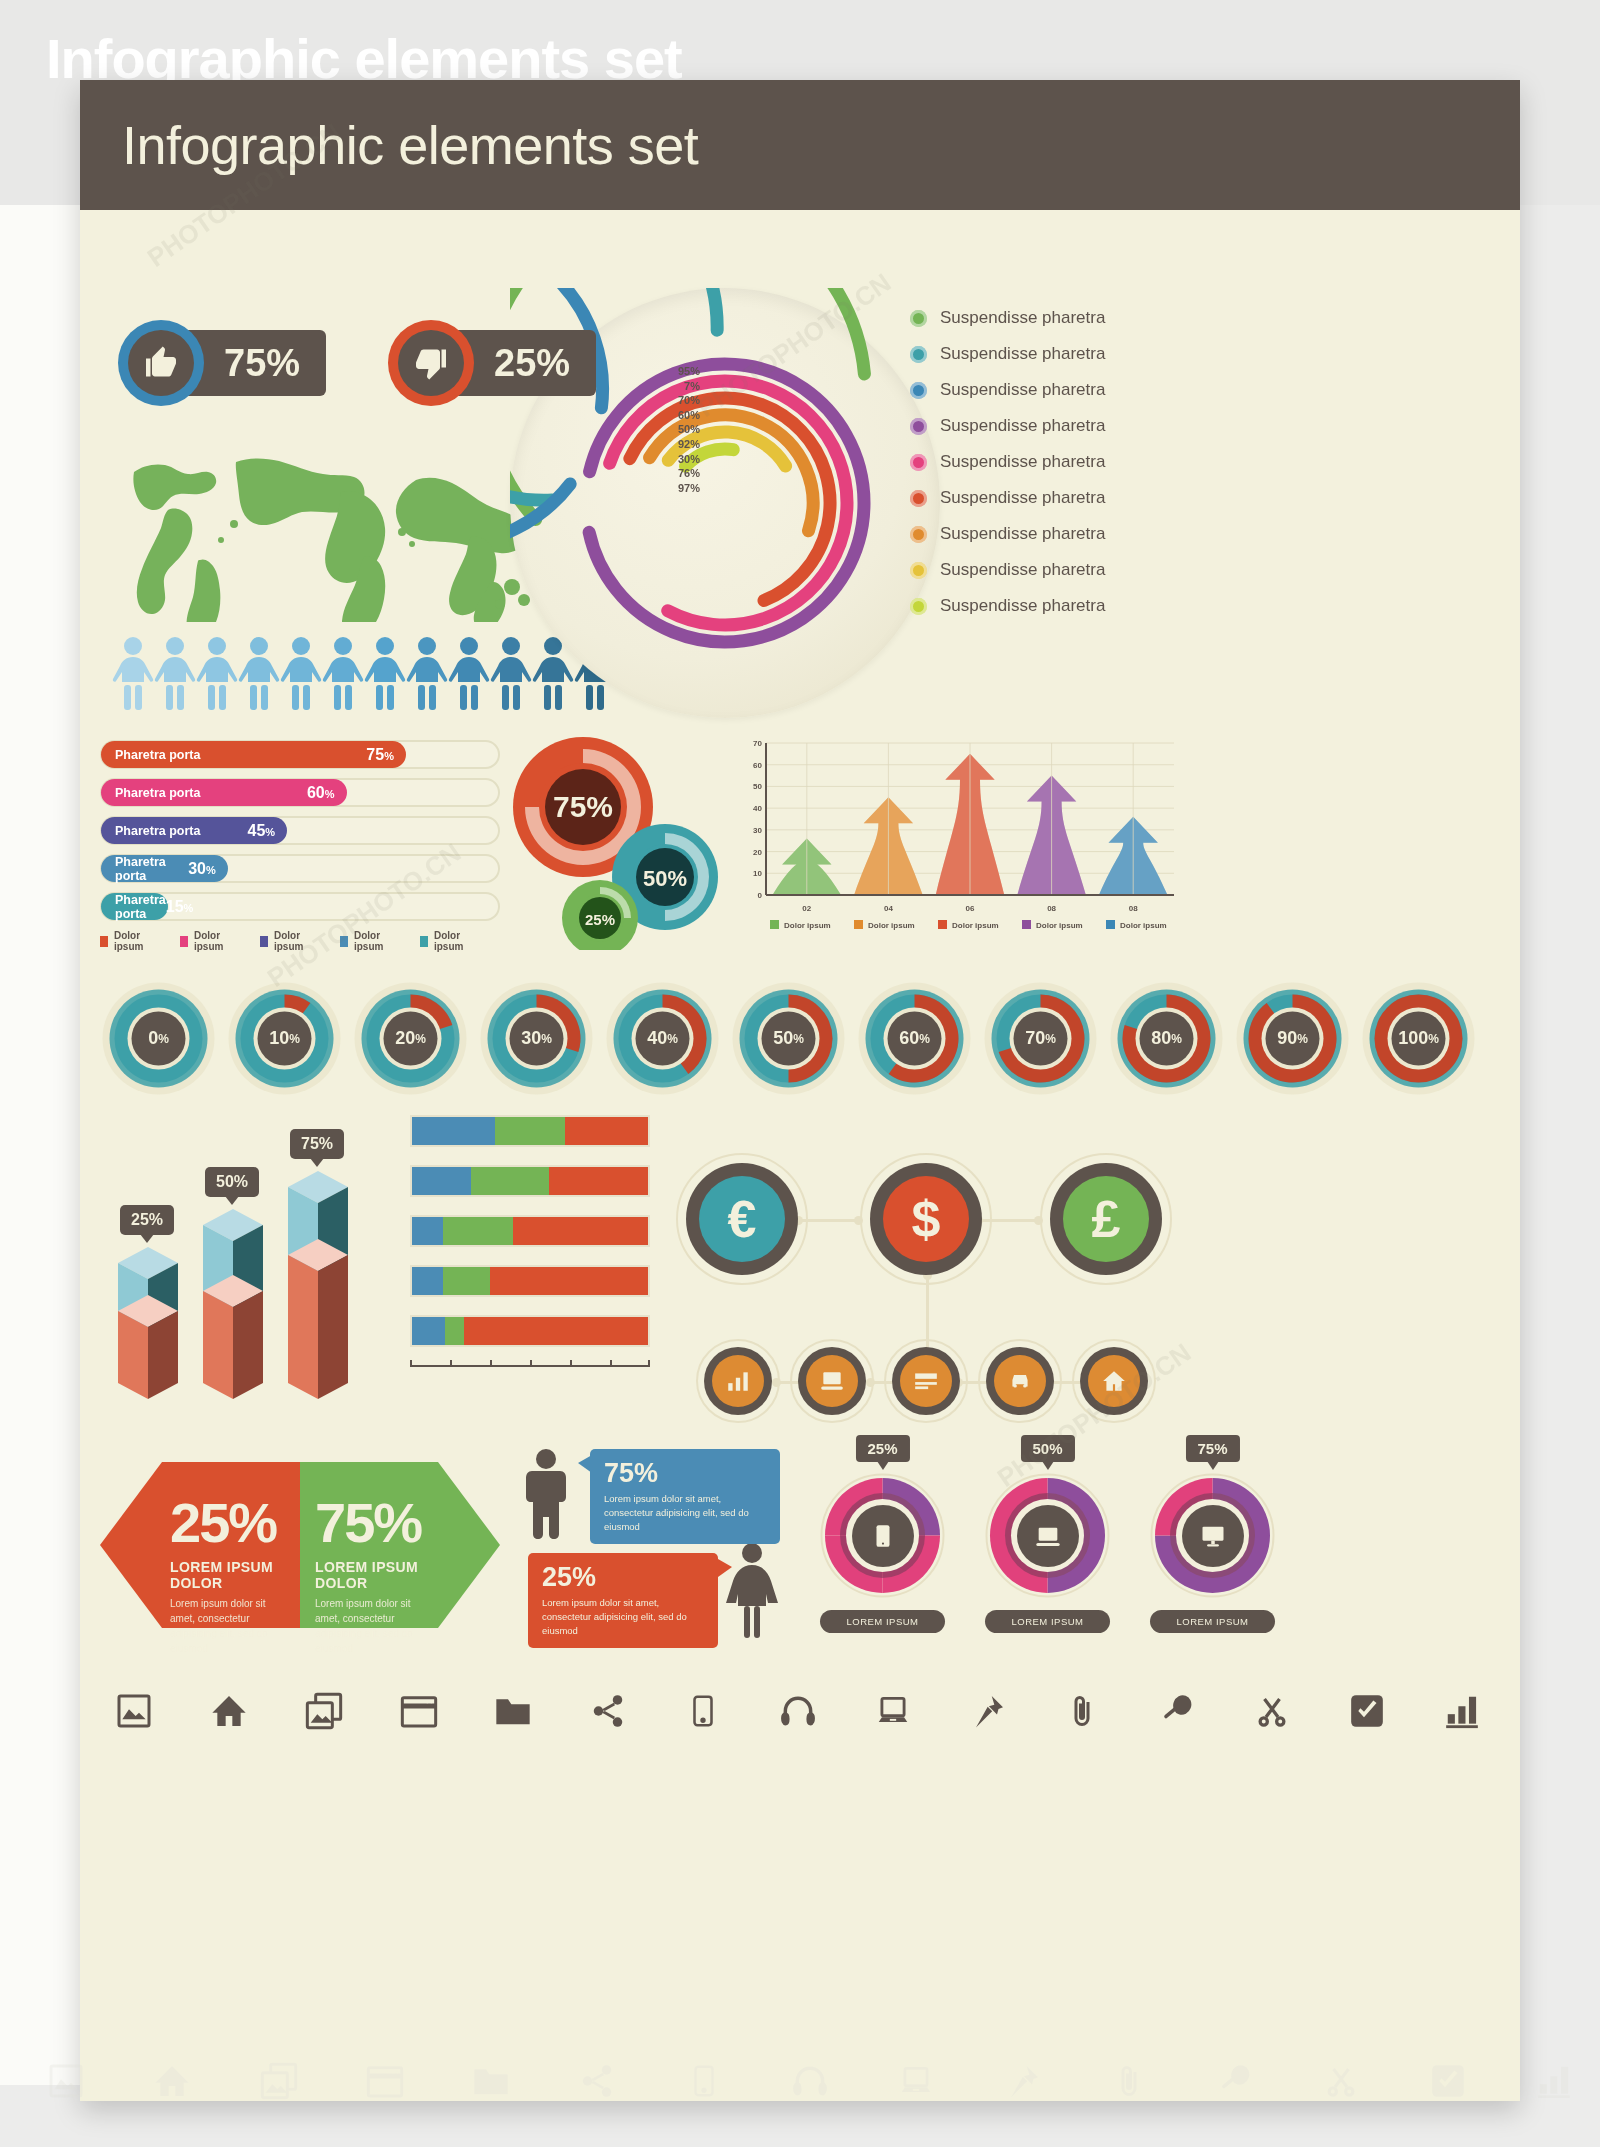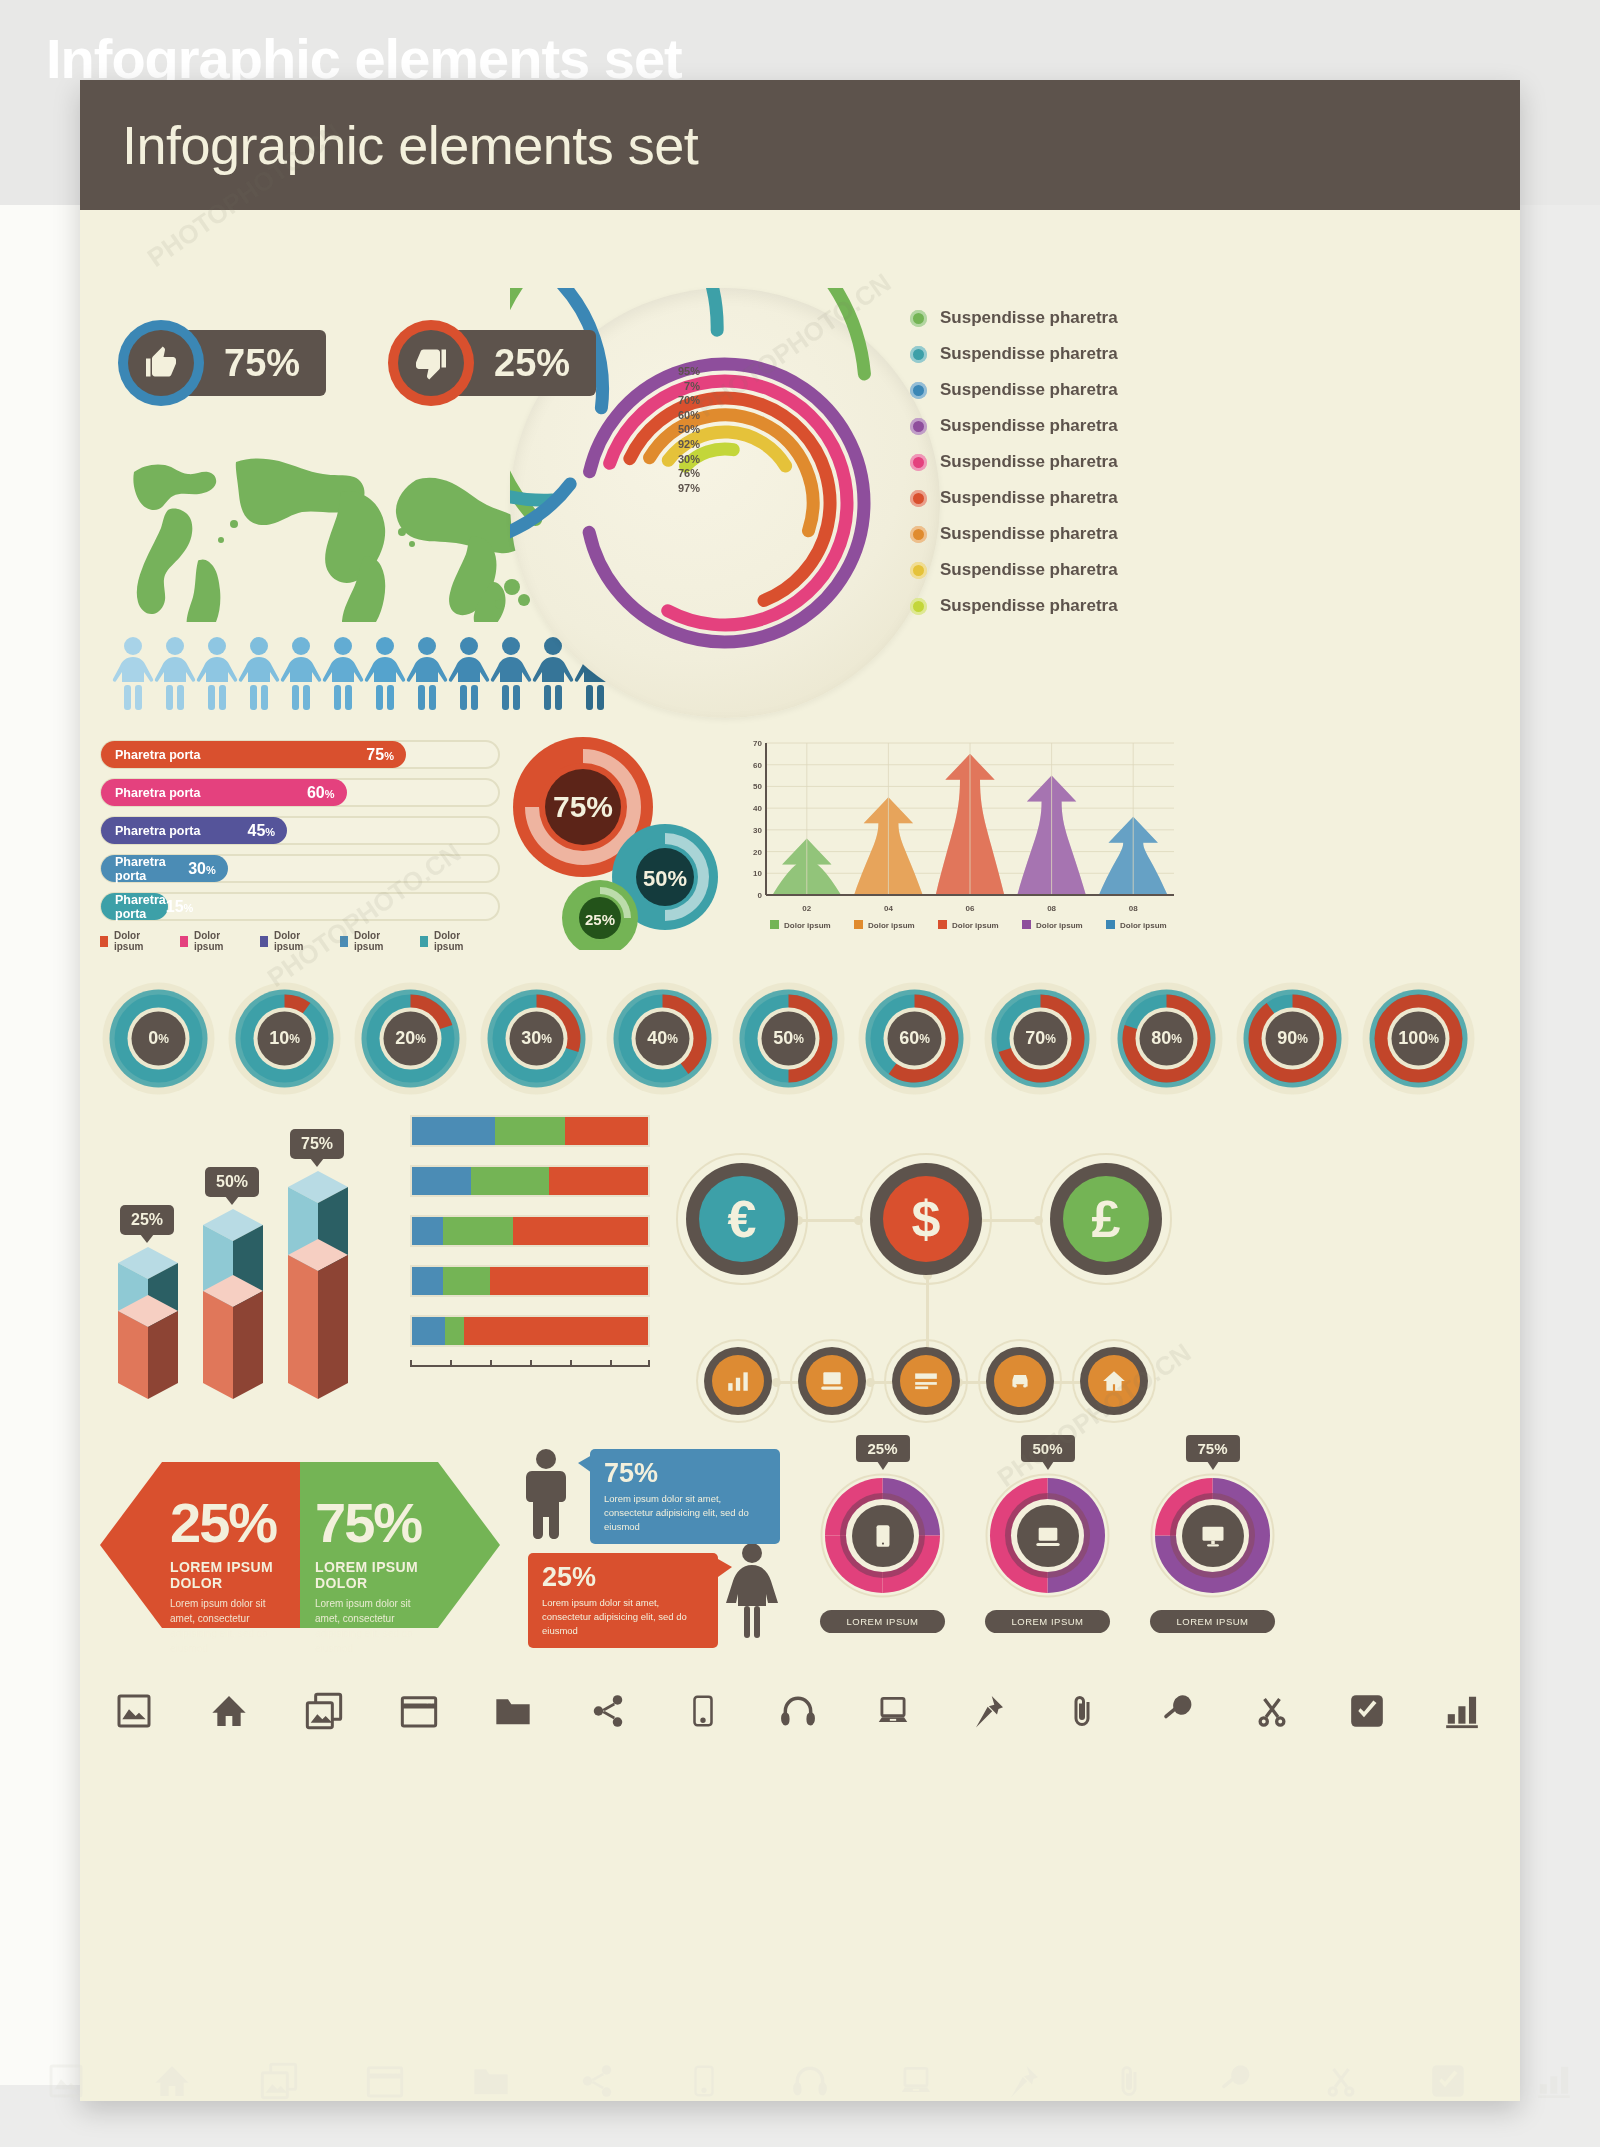--- a/index.html
+++ b/index.html
@@ -73,21 +73,21 @@
     background: radial-gradient(circle at 42% 36%, #f7f4e4 0%, #f1eedb 58%, #e7e2c9 100%);
     box-shadow: inset 0 6px 16px rgba(0,0,0,.06), 0 2px 6px rgba(0,0,0,.05);
   }
   .spiral-scale { position:absolute; left:148px; top:76px; text-align:right; width:42px; }
   .spiral-scale div { font-size:11px; color:#5d534c; font-weight:bold; line-height:14.6px; }
 
   
   .legend { position:absolute; left:830px; top:90px; }
   .legend-item { display:flex; align-items:center; height:36px; }
   .legend-dot { width:17px;height:17px;border-radius:50%; margin-right:13px; }
-  .legend-label { font-size:17px; color:#5d534c; font-weight:700; }
+  .legend-label { font-size:17px; color:#5d534c; font-weight:400; }
 
   
   .pbars { position:absolute; left:20px; top:530px; width:400px; }
   .pbar-track {
     height:29px; border-radius:15px; border:2px solid #e2dfc4;
     background:#f4f2e0; margin-bottom:9px; position:relative;
   }
   .pbar-fill {
     position:absolute; left:-1px; top:-1px; bottom:-1px; border-radius:15px;
     display:flex; align-items:center; justify-content:space-between;

